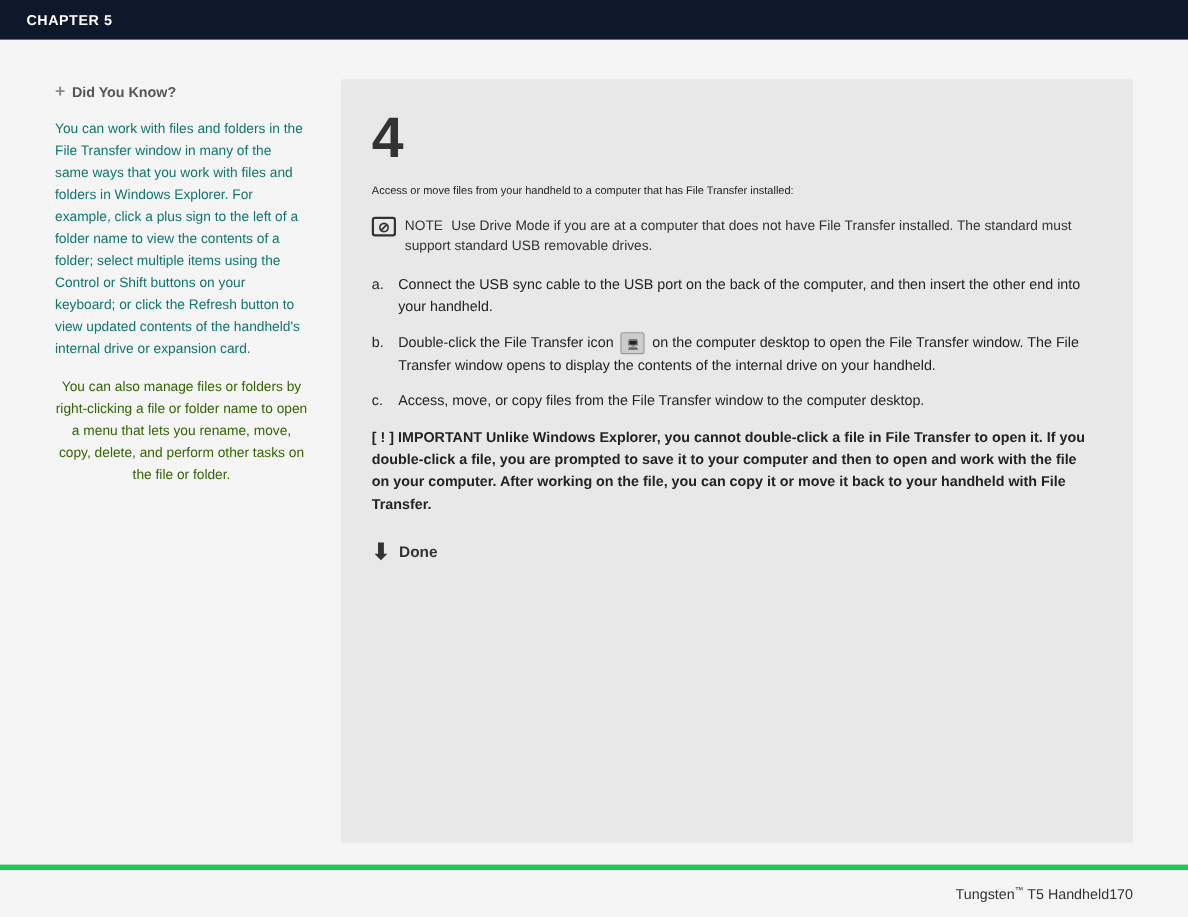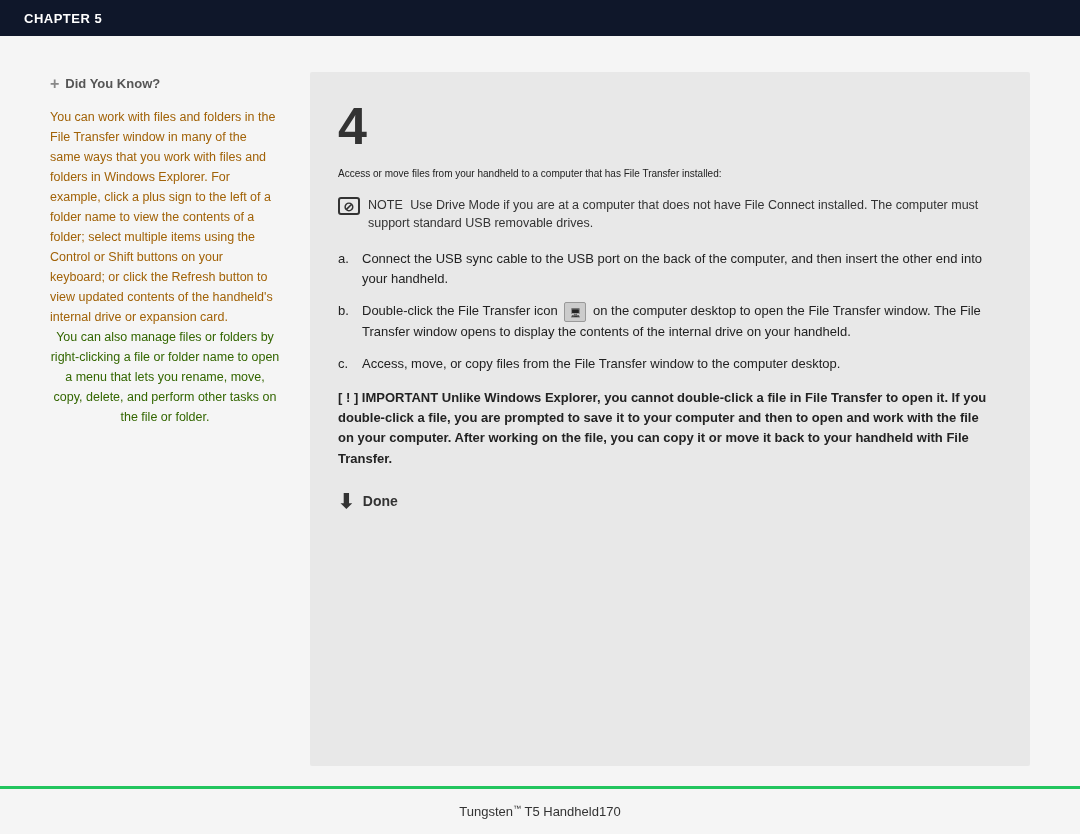--- a/index.html
+++ b/index.html
@@ -58,23 +58,24 @@
       color: #888;
       font-size: 16px;
       font-weight: bold;
     }
     .did-you-know-label {
       font-weight: bold;
       color: #555;
       font-size: 13px;
     }
     .sidebar-text-block {
-      color: #a16207;
+      color: #0f766e;
       font-size: 12.5px;
       line-height: 1.6;
+      margin-bottom: 14px;
     }
     .sidebar-text-block-green {
       color: #336600;
       font-size: 12.5px;
       line-height: 1.6;
       text-align: center;
     }
 
     
     .main-content {
@@ -185,24 +186,24 @@
       margin-top: 10px;
     }
     .done-arrow {
       font-size: 20px;
       color: #333;
     }
 
     
     .footer {
       height: 48px;
-      border-top: 3px solid #22c55e;
-      display: flex;
-      align-items: center;
-      justify-content: center;
+      border-top: 5px solid #22c55e;
+      display: flex;
+      align-items: center;
+      justify-content: flex-end;
       padding: 0 50px;
       background: #f5f5f5;
     }
     .footer-brand {
       font-size: 13px;
       color: #333;
     }
     .footer-page {
       font-size: 13px;
       color: #333;
@@ -232,21 +233,21 @@
 
   <div class="main-content">
     <div class="step-number">4</div>
 
     <div class="step-main-text">Access or move files from your handheld to a computer that has File Transfer installed:</div>
 
     <div class="note-block">
       <span class="note-icon"></span>
       <span>
         <span class="note-label">NOTE</span>
-        <span>Use Drive Mode if you are at a computer that does not have File Connect installed. The computer must support standard USB removable drives.</span>
+        <span>Use Drive Mode if you are at a computer that does not have File Transfer installed. The standard must support standard USB removable drives.</span>
       </span>
     </div>
 
     <div class="sub-steps">
       <div class="sub-step">
         <span class="sub-step-label">a.</span>
         <span>Connect the USB sync cable to the USB port on the back of the computer, and then insert the other end into your handheld.</span>
       </div>
       <div class="sub-step">
         <span class="sub-step-label">b.</span>

